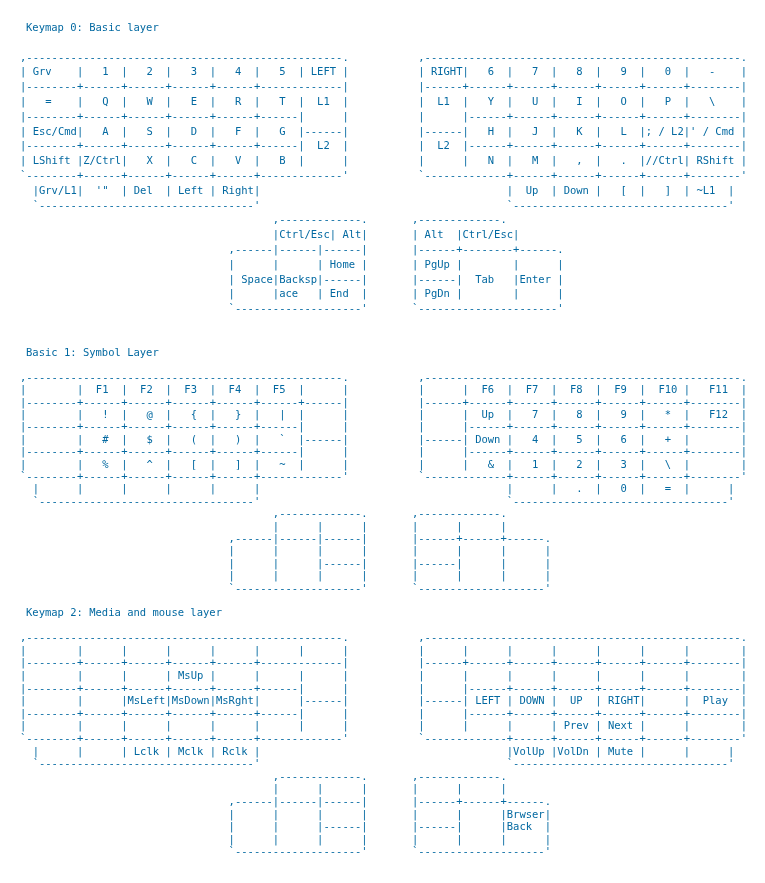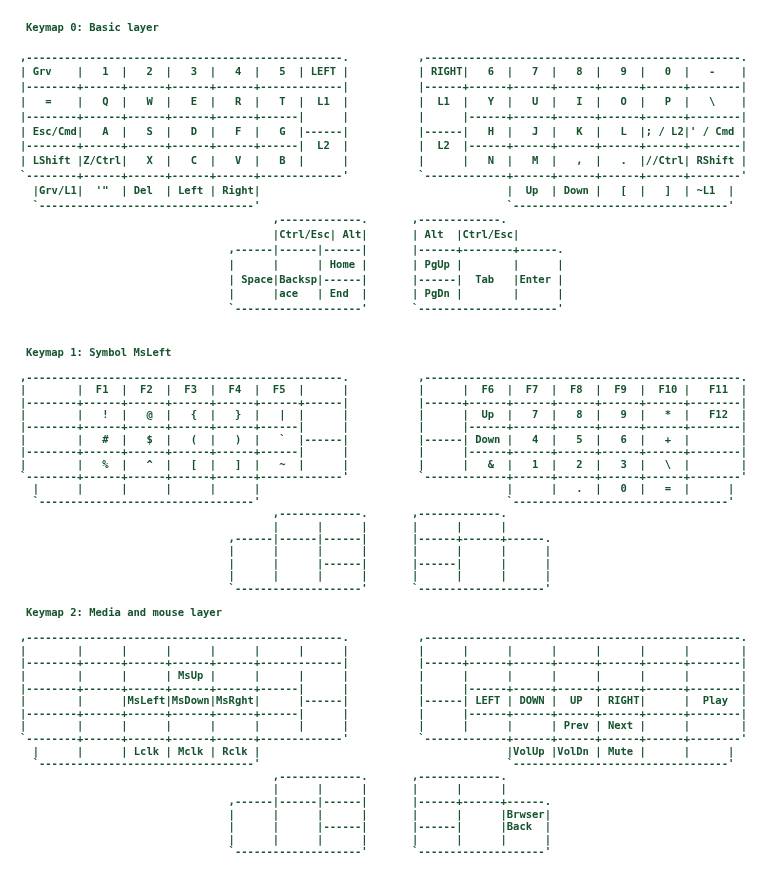--- a/index.html
+++ b/index.html
@@ -38,21 +38,21 @@
   .s1 .km-title { line-height: 12.4px; }
   .s1 .km-art   { line-height: 12.4px; margin-top: 12.4px; }
 
   .s2 { margin-top: 12px; }
   .s2 .km-title { line-height: 12.6px; }
   .s2 .km-art   { line-height: 12.6px; margin-top: 12.6px; }
 </style>
 </head>
 <body style="background: rgb(255, 255, 255);">
 
-<div class="doc" style="color: #14532d; font-weight: bold;">
+<div class="doc" style="color: #0369a1;">
 
   <section class="km s0">
     <div class="km-title">Keymap 0: Basic layer</div>
     <pre class="km-art">,--------------------------------------------------.           ,--------------------------------------------------.
 | Grv    |   1  |   2  |   3  |   4  |   5  | LEFT |           | RIGHT|   6  |   7  |   8  |   9  |   0  |   -    |
 |--------+------+------+------+------+-------------|           |------+------+------+------+------+------+--------|
 |   =    |   Q  |   W  |   E  |   R  |   T  |  L1  |           |  L1  |   Y  |   U  |   I  |   O  |   P  |   \    |
 |--------+------+------+------+------+------|      |           |      |------+------+------+------+------+--------|
 | Esc/Cmd|   A  |   S  |   D  |   F  |   G  |------|           |------|   H  |   J  |   K  |   L  |; / L2|' / Cmd |
 |--------+------+------+------+------+------|  L2  |           |  L2  |------+------+------+------+------+--------|
@@ -63,21 +63,21 @@
                                         ,-------------.       ,-------------.
                                         |Ctrl/Esc| Alt|       | Alt  |Ctrl/Esc|
                                  ,------|------|------|       |------+--------+------.
                                  |      |      | Home |       | PgUp |        |      |
                                  | Space|Backsp|------|       |------|  Tab   |Enter |
                                  |      |ace   | End  |       | PgDn |        |      |
                                  `--------------------'       `----------------------'</pre>
   </section>
 
   <section class="km s1">
-    <div class="km-title">Keymap 1: Symbol MsLeft</div>
+    <div class="km-title">Basic 1: Symbol Layer</div>
     <pre class="km-art">,--------------------------------------------------.           ,--------------------------------------------------.
 |        |  F1  |  F2  |  F3  |  F4  |  F5  |      |           |      |  F6  |  F7  |  F8  |  F9  |  F10 |   F11  |
 |--------+------+------+------+------+------+------|           |------+------+------+------+------+------+--------|
 |        |   !  |   @  |   {  |   }  |   |  |      |           |      |  Up  |   7  |   8  |   9  |   *  |   F12  |
 |--------+------+------+------+------+------|      |           |      |------+------+------+------+------+--------|
 |        |   #  |   $  |   (  |   )  |   `  |------|           |------| Down |   4  |   5  |   6  |   +  |        |
 |--------+------+------+------+------+------|      |           |      |------+------+------+------+------+--------|
 |        |   %  |   ^  |   [  |   ]  |   ~  |      |           |      |   &amp;  |   1  |   2  |   3  |   \  |        |
 `--------+------+------+------+------+-------------'           `-------------+------+------+------+------+--------'
   |      |      |      |      |      |                                       |      |   .  |   0  |   =  |      |

